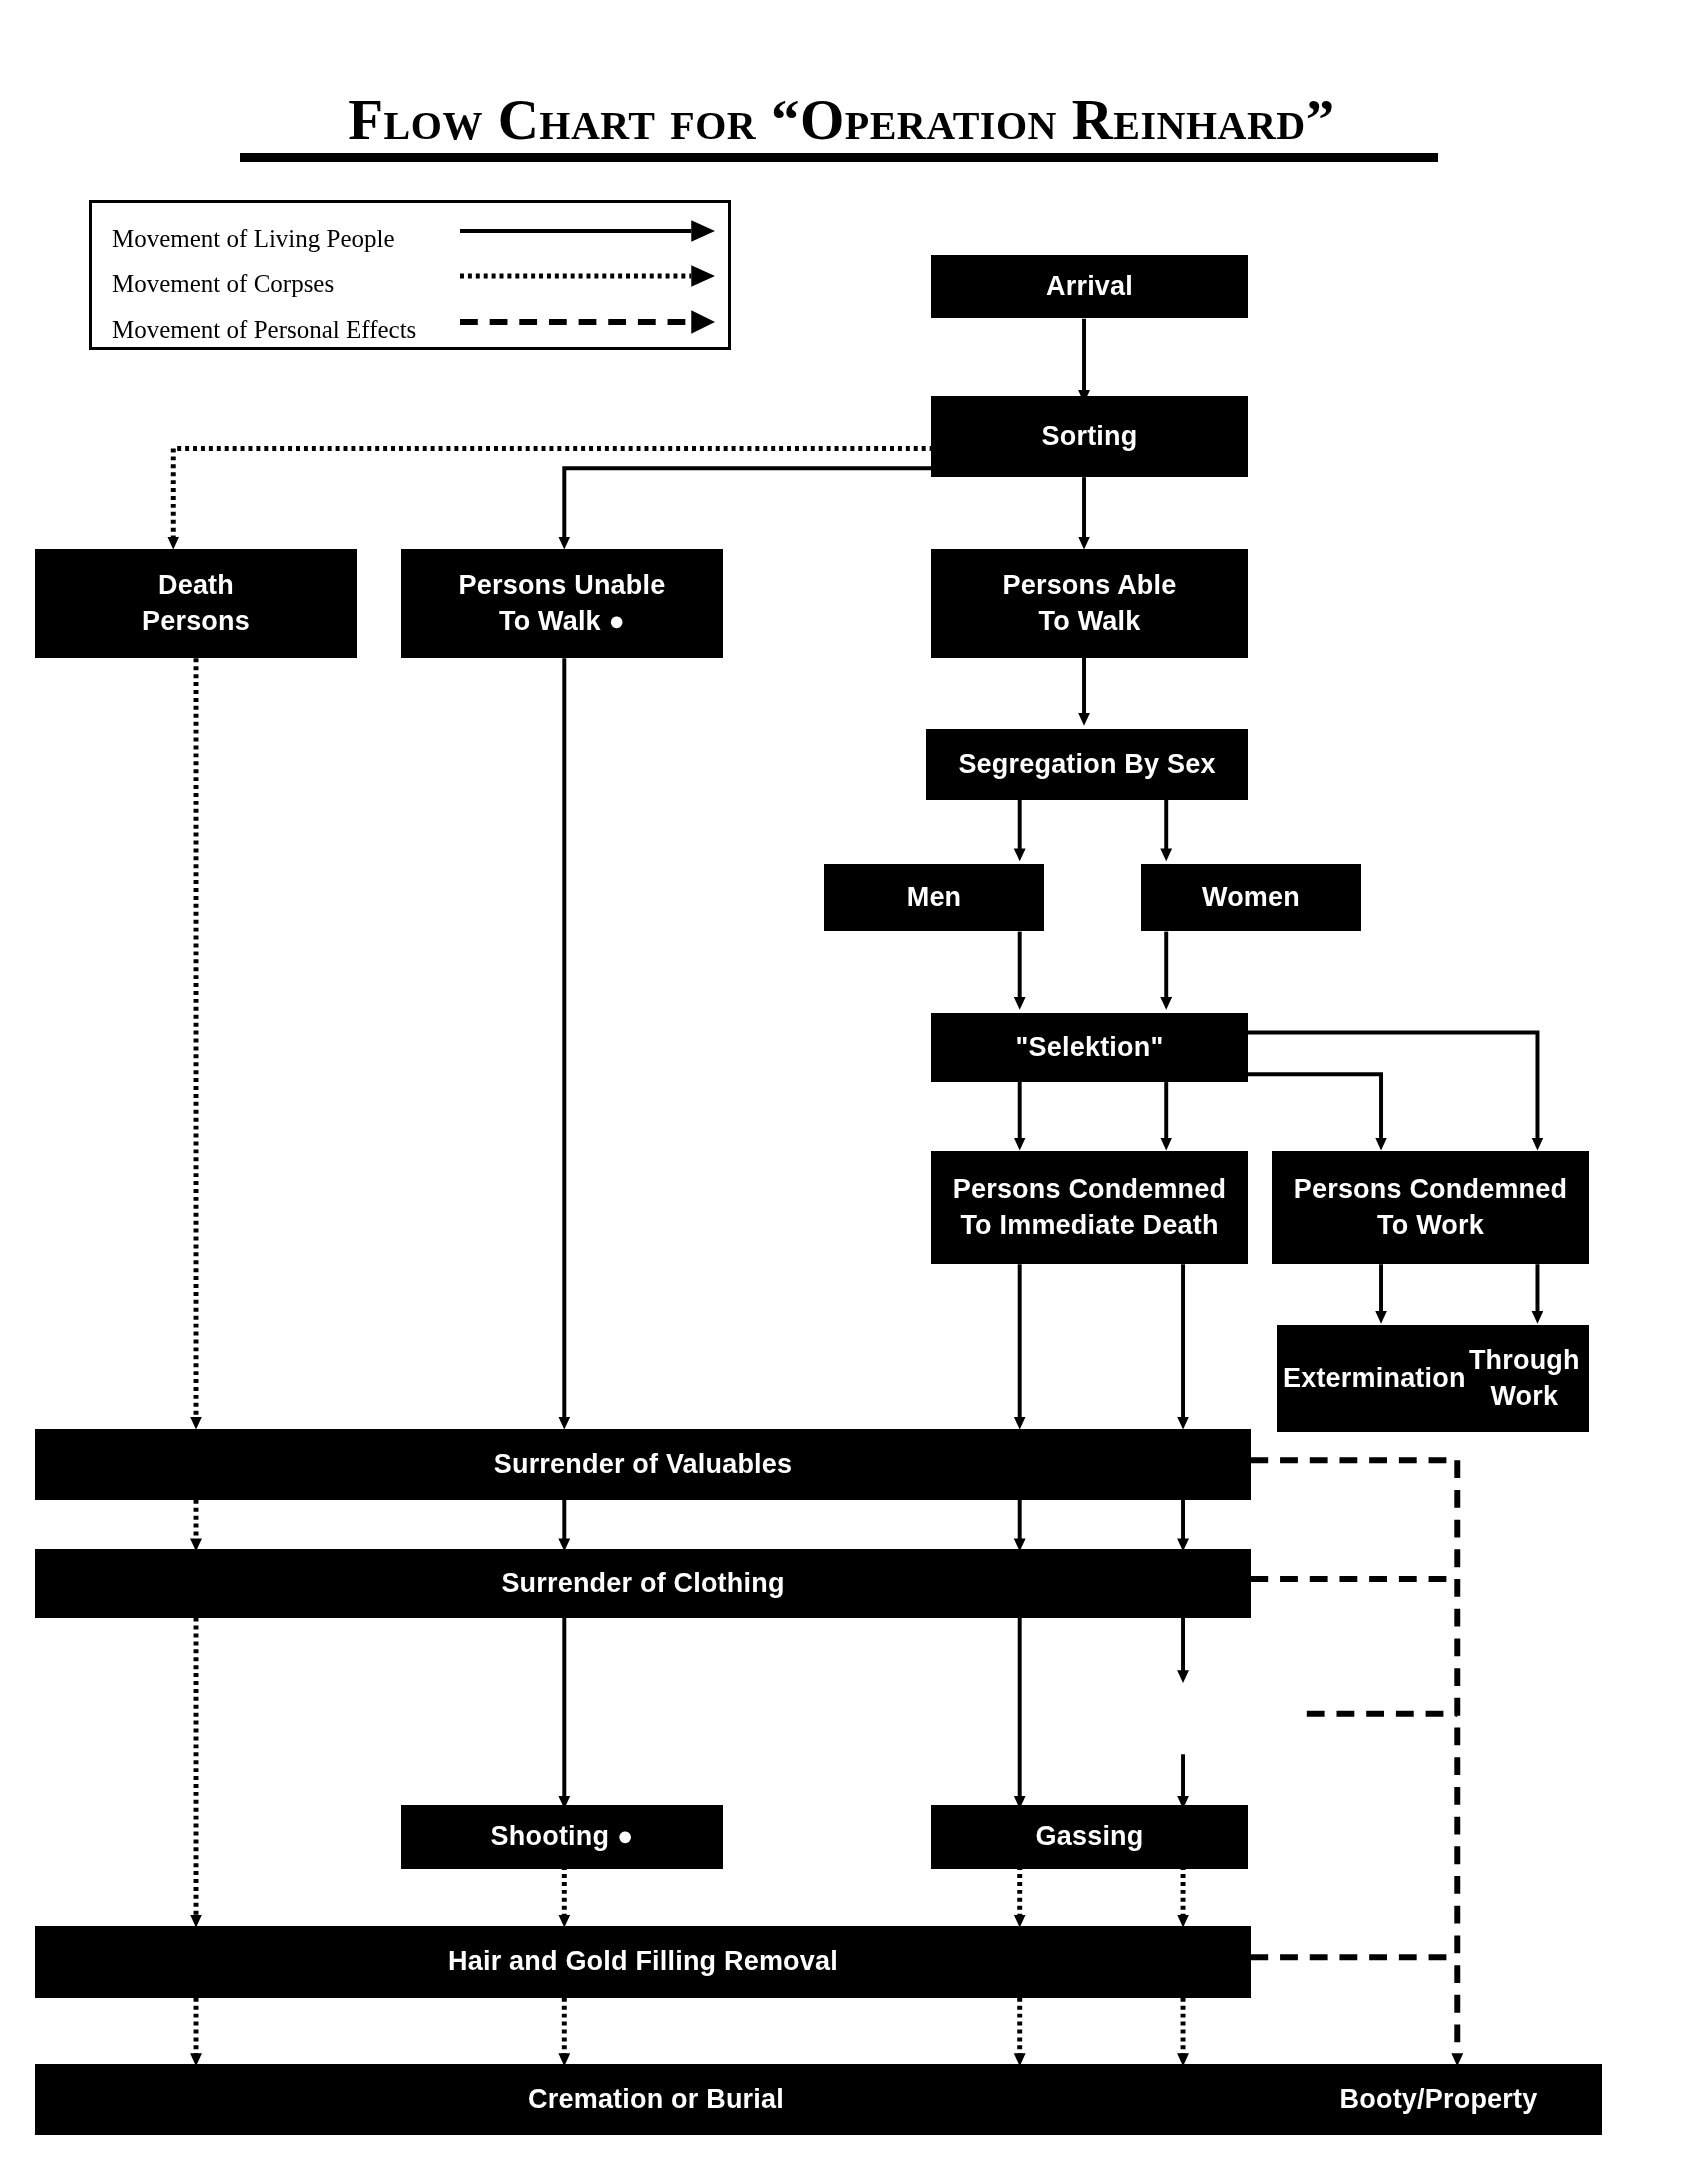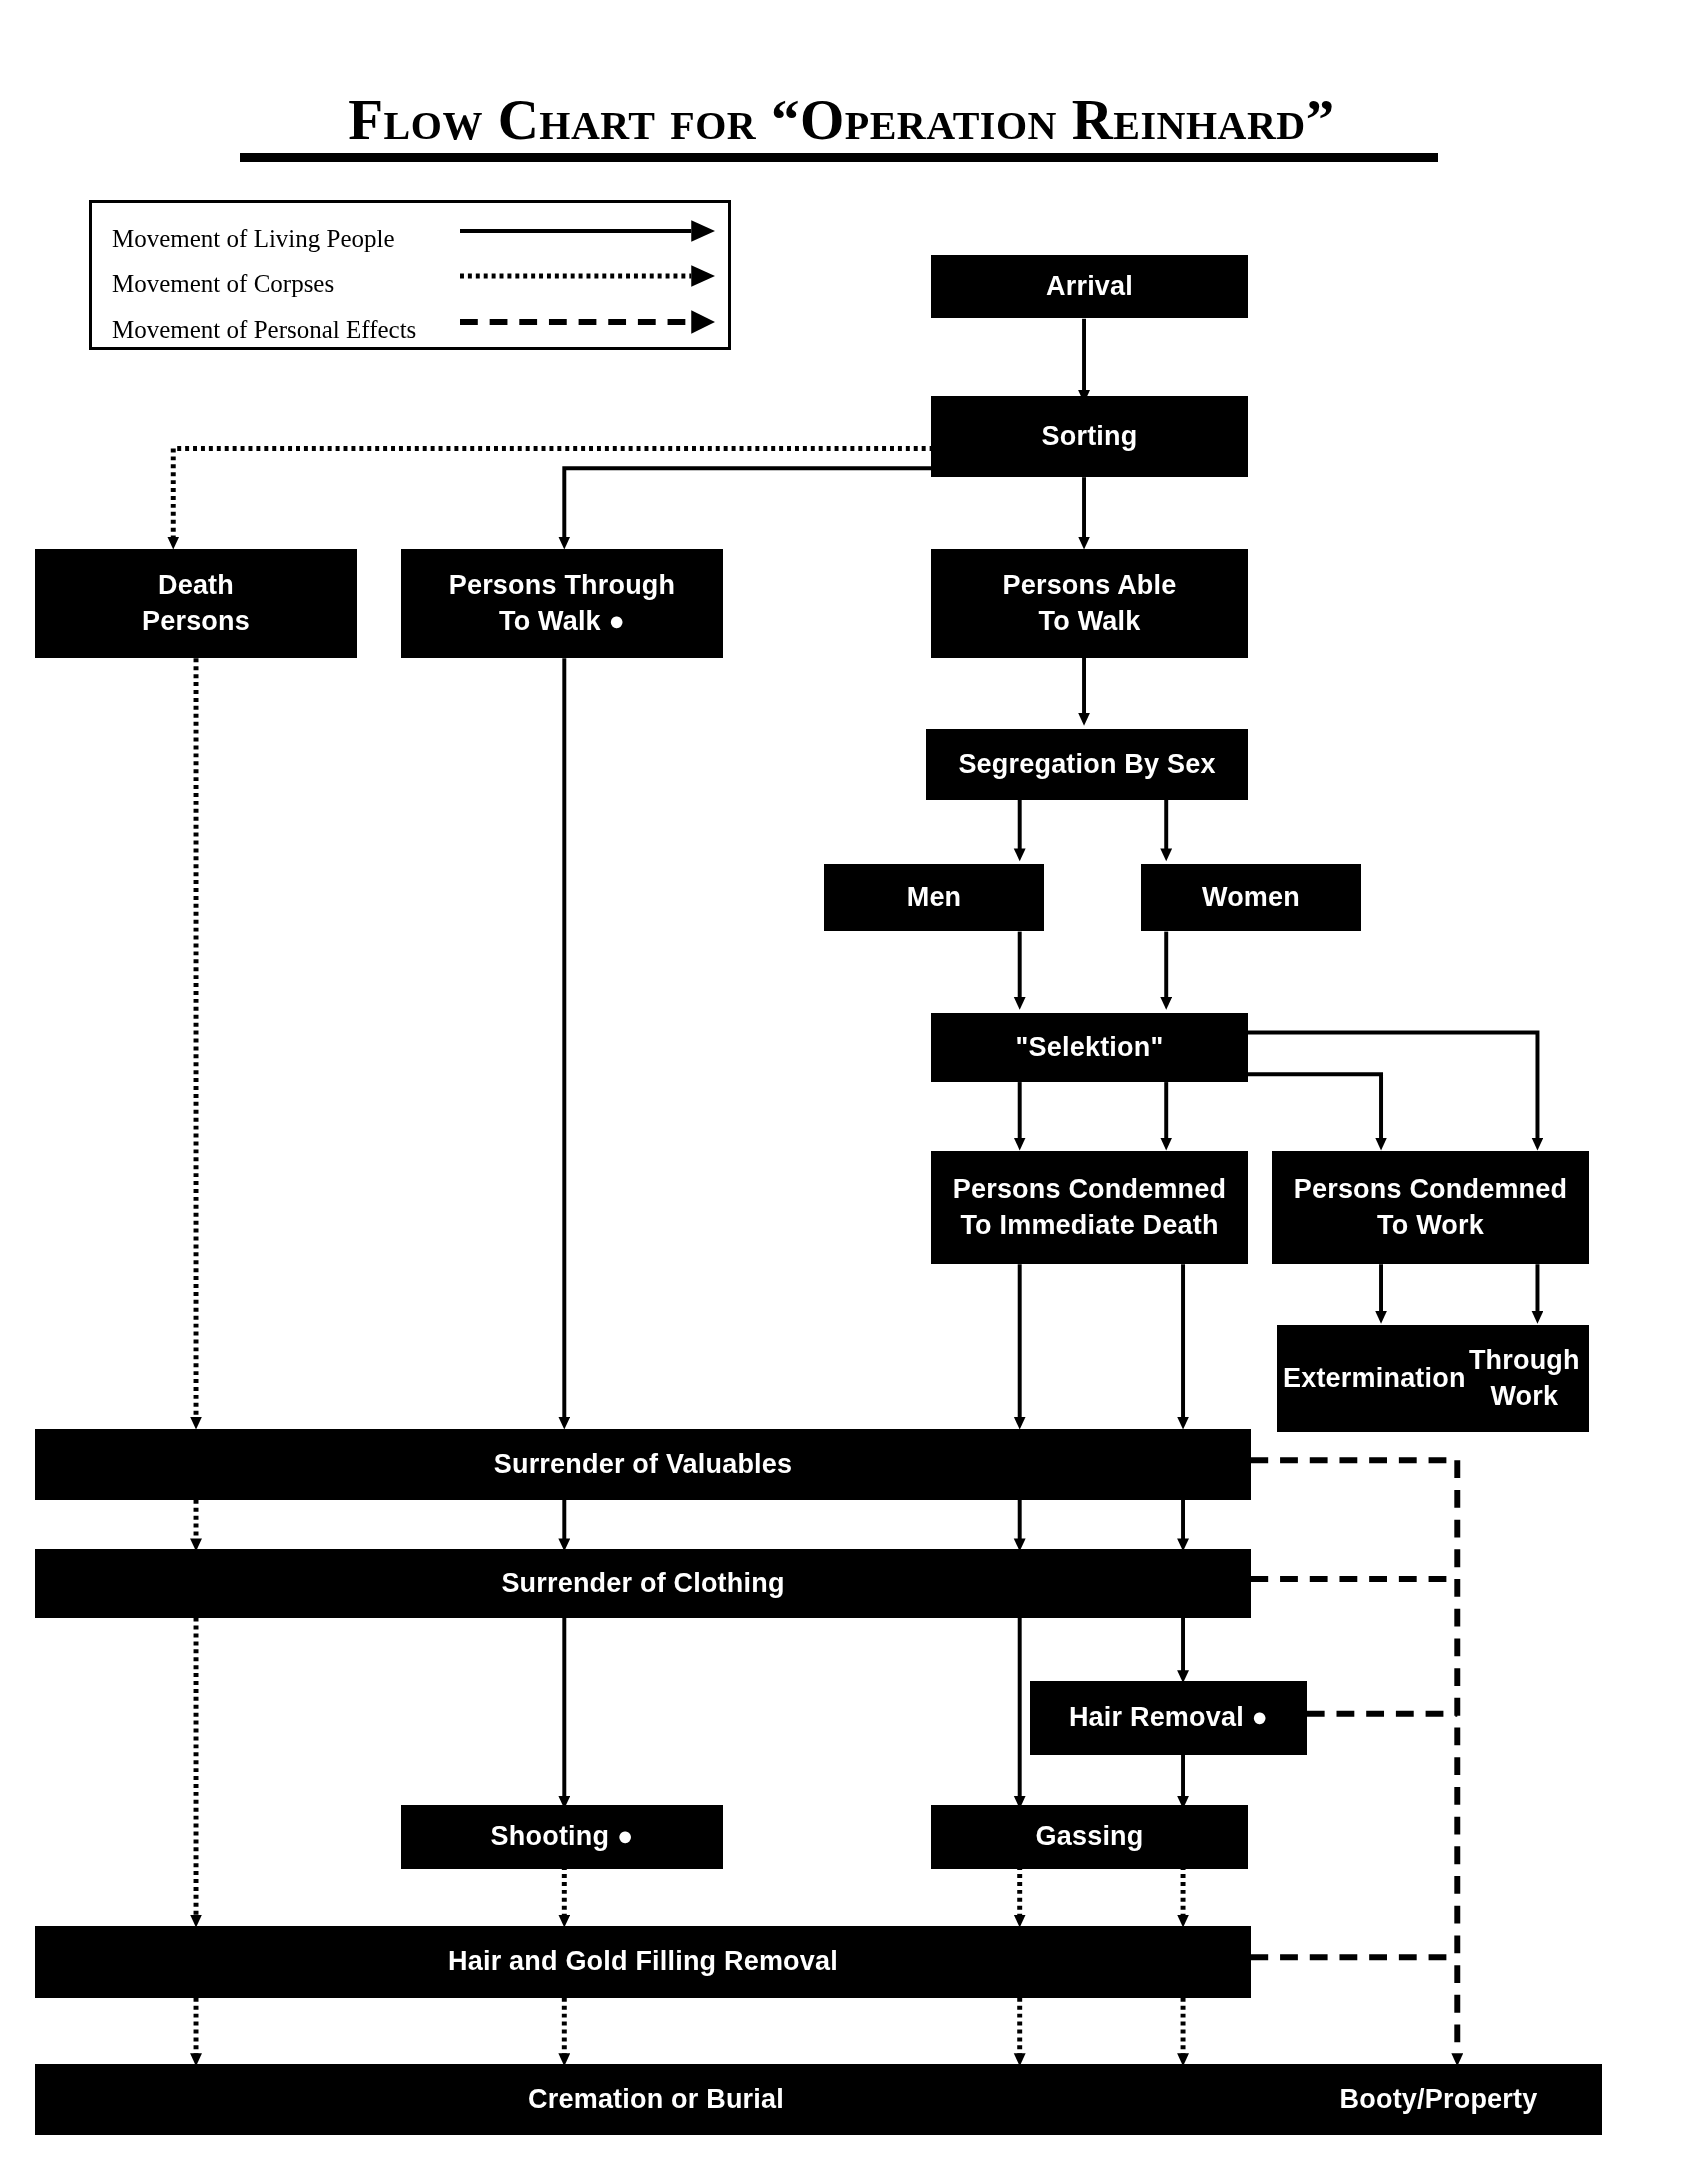--- a/index.html
+++ b/index.html
@@ -220,21 +220,21 @@
   <div class="nodebox" style="left:931px; top:396px; width:317px; height:81px;">
     <span class="label">Sorting</span>
   </div>
 
   <div class="nodebox" style="left:35px; top:549px; width:322px; height:109px; flex-direction:column;">
     <span class="label">Death</span>
     <span class="label">Persons</span>
   </div>
 
   <div class="nodebox" style="left:401px; top:549px; width:322px; height:109px; flex-direction:column;">
-    <span class="label">Persons Through</span>
+    <span class="label">Persons Unable</span>
     <span class="label">To Walk ●</span>
   </div>
 
   <div class="nodebox" style="left:931px; top:549px; width:317px; height:109px; flex-direction:column;">
     <span class="label">Persons Able</span>
     <span class="label">To Walk</span>
   </div>
 
   <div class="nodebox" style="left:926px; top:729px; width:322px; height:71px;">
     <span class="label">Segregation By Sex</span>
@@ -268,23 +268,20 @@
   </div>
 
   <div class="nodebox" style="left:35px; top:1429px; width:1216px; height:71px;">
     <span class="label">Surrender of Valuables</span>
   </div>
 
   <div class="nodebox" style="left:35px; top:1549px; width:1216px; height:69px;">
     <span class="label">Surrender of Clothing</span>
   </div>
 
-  <div class="nodebox" style="left:1030px; top:1681px; width:277px; height:74px;">
-    <span class="label">Hair Removal ●</span>
-  </div>
 
   <div class="nodebox" style="left:401px; top:1805px; width:322px; height:64px;">
     <span class="label">Shooting ●</span>
   </div>
 
   <div class="nodebox" style="left:931px; top:1805px; width:317px; height:64px;">
     <span class="label">Gassing</span>
   </div>
 
   <div class="nodebox" style="left:35px; top:1926px; width:1216px; height:72px;">

